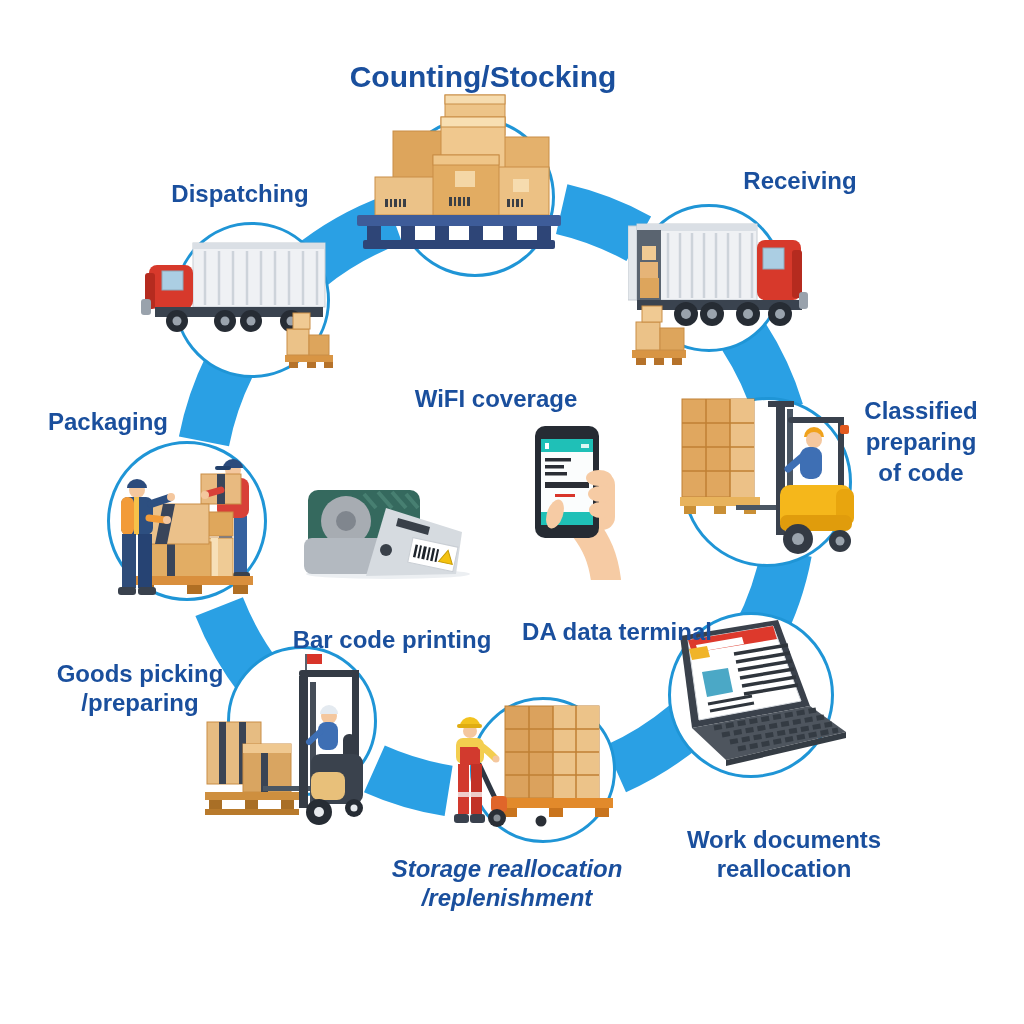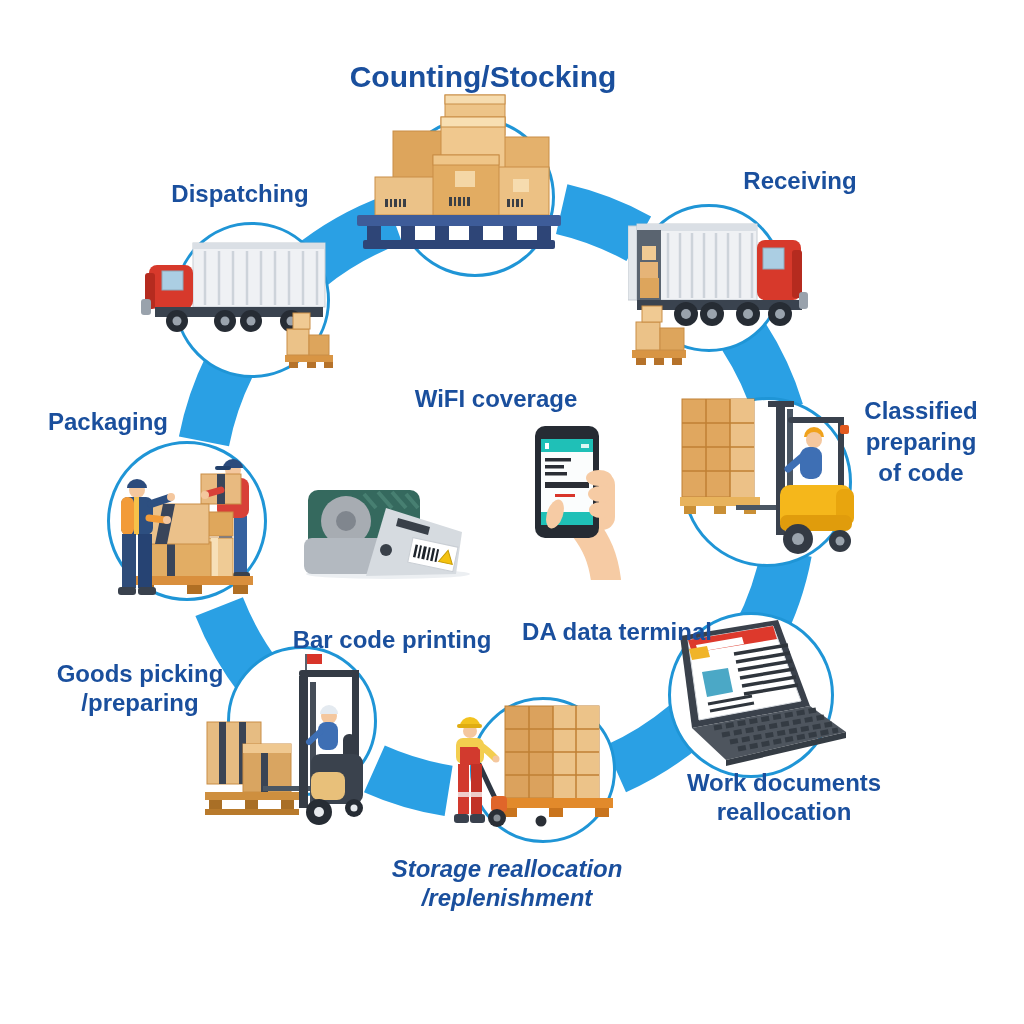--- a/index.html
+++ b/index.html
@@ -325,21 +325,21 @@
     <div>Counting/Stocking</div>
   </div>
   <div class="label" style="left:800px;top:181px;">
     <div>Receiving</div>
   </div>
   <div class="label" style="left:921px;top:442px;line-height:1.3;">
     <div>Classified</div>
     <div>preparing</div>
     <div>of code</div>
   </div>
-  <div class="label" style="left:784px;top:798px;">
+  <div class="label" style="left:784px;top:855px;">
     <div>Work documents</div>
     <div>reallocation</div>
   </div>
   <div class="label" style="left:507px;top:884px;font-style:italic;">
     <div>Storage reallocation</div>
     <div>/replenishment</div>
   </div>
   <div class="label" style="left:140px;top:689px;">
     <div>Goods picking</div>
     <div>/preparing</div>

